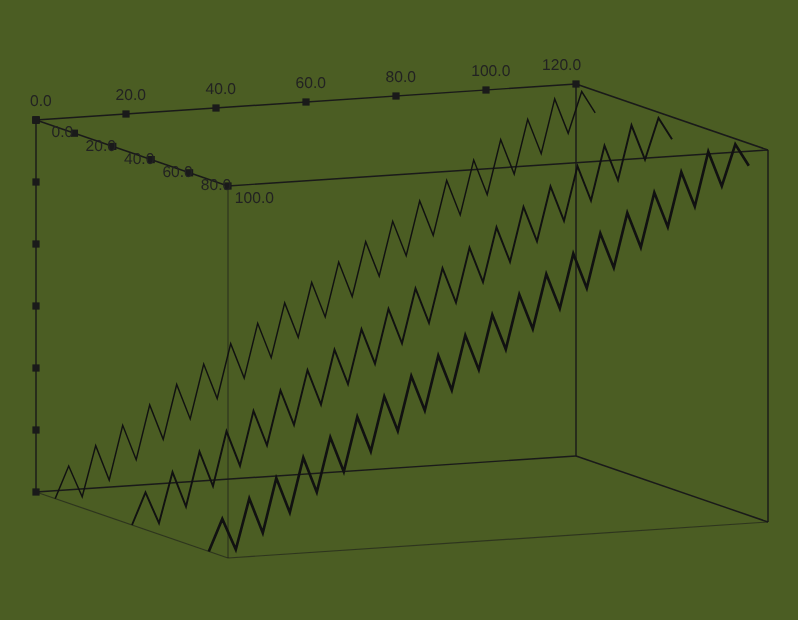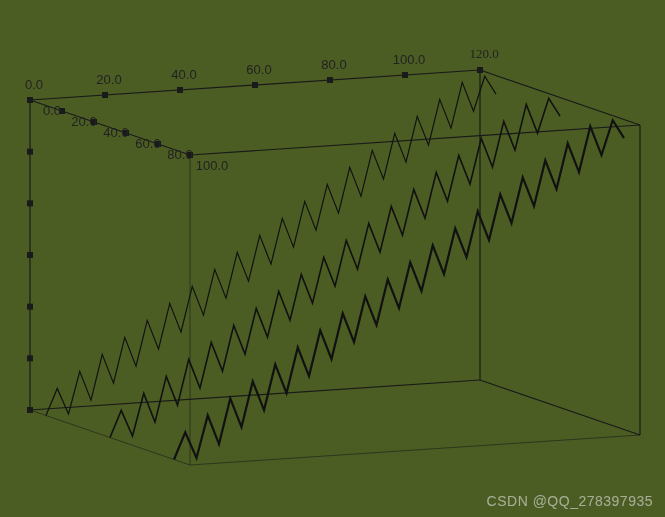--- a/index.html
+++ b/index.html
@@ -78,22 +78,21 @@
       <path d="M110 437.5 L121.25 410.40000000000003 L132.5 436 L143.75 393.4 L155 422.09999999999997 L166.25 376.4 L177.5 405.09999999999997 L188.75 359.4 L200 388.1 L211.25 342.40000000000003 L222.5 371.1 L233.75 325.4 L245 354.1 L256.25 308.4 L267.5 337.1 L278.75 291.4 L290 320.09999999999997 L301.25 274.4 L312.5 303.1 L323.75 257.4 L335 286.1 L346.25 240.4 L357.5 269.1 L368.75 223.40000000000003 L380 252.1 L391.25 206.4 L402.5 235.1 L413.75 189.39999999999998 L425 218.10000000000002 L436.25 172.4 L447.5 201.1 L458.75 155.39999999999998 L470 184.09999999999997 L481.25 138.4 L492.5 167.10000000000002 L503.75 121.4 L515 150.1 L526.25 104.39999999999999 L537.5 133.10000000000002 L548.75 98.25 L560 116.1 " fill="none" stroke="#111" stroke-width="1.6"></path>
       <path d="M174 459.5 L185.25 432.40000000000003 L196.5 458 L207.75 415.4 L219 444.09999999999997 L230.25 398.4 L241.5 427.09999999999997 L252.75 381.4 L264 410.1 L275.25 364.40000000000003 L286.5 393.1 L297.75 347.4 L309 376.1 L320.25 330.4 L331.5 359.1 L342.75 313.4 L354 342.09999999999997 L365.25 296.4 L376.5 325.1 L387.75 279.4 L399 308.1 L410.25 262.4 L421.5 291.1 L432.75 245.40000000000003 L444 274.1 L455.25 228.4 L466.5 257.1 L477.75 211.39999999999998 L489 240.10000000000002 L500.25 194.4 L511.5 223.1 L522.75 177.39999999999998 L534 206.09999999999997 L545.25 160.4 L556.5 189.10000000000002 L567.75 143.4 L579 172.1 L590.25 126.39999999999999 L601.5 155.10000000000002 L612.75 120.25 L624 138.1 " fill="none" stroke="#111" stroke-width="2.2"></path>
     </svg>
   <div id="labels">
       <div class="tick-label" style="left: 34px; top: 84px;">0.0</div>
       <div class="tick-label" style="left: 109px; top: 79px;">20.0</div>
       <div class="tick-label" style="left: 184px; top: 74px;">40.0</div>
       <div class="tick-label" style="left: 259px; top: 69px;">60.0</div>
       <div class="tick-label" style="left: 334px; top: 64px;">80.0</div>
       <div class="tick-label" style="left: 409px; top: 59px;">100.0</div>
-      <div class="tick-label" style="left: 484px; top: 54px; font-family: Liberation Serif, serif;">120.0</div>
+      <div class="tick-label" style="left: 468px; top: 54px;">120.0</div>
       <div class="tick-label" style="left: 52px; top: 110px;">0.0</div>
       <div class="tick-label" style="left: 84px; top: 121px;">20.0</div>
       <div class="tick-label" style="left: 116px; top: 132px;">40.0</div>
       <div class="tick-label" style="left: 148px; top: 143px;">60.0</div>
       <div class="tick-label" style="left: 180px; top: 154px;">80.0</div>
       <div class="tick-label" style="left: 212px; top: 165px;">100.0</div>
     </div>
-  <div class="watermark">CSDN @QQ_278397935</div>
 </div>
 
 </body></html>

